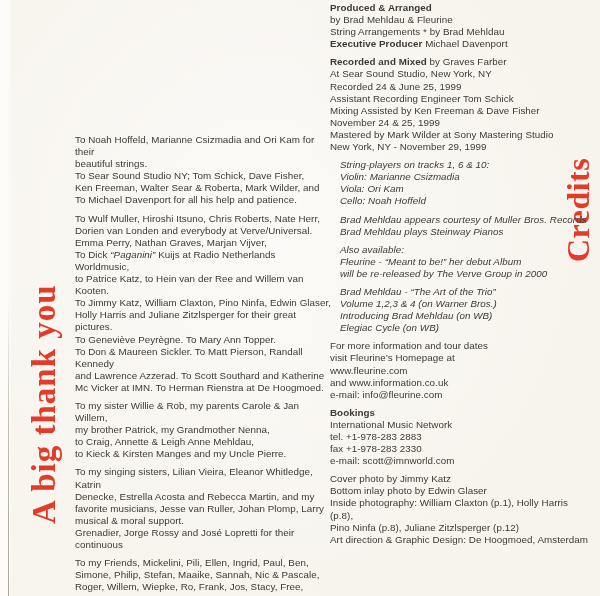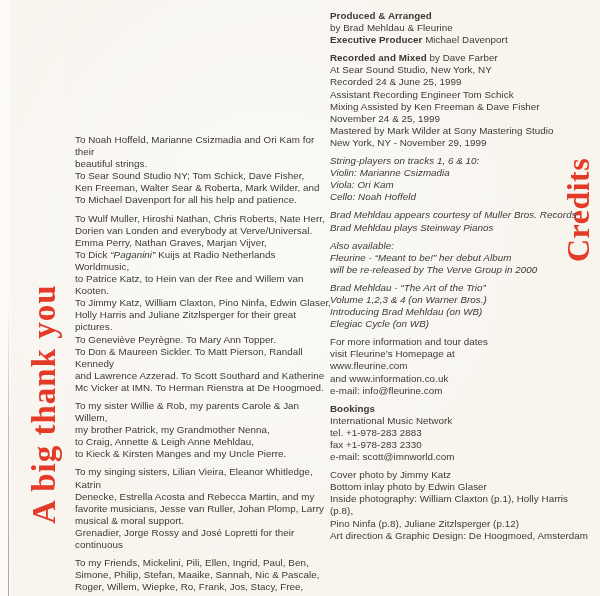--- a/index.html
+++ b/index.html
@@ -19,24 +19,24 @@
     position:absolute;
     font-family:"Liberation Serif",serif;font-weight:bold;
     writing-mode:vertical-rl;transform:rotate(180deg);
     display:flex;align-items:center;justify-content:center;
     white-space:nowrap;
   }
   .banner-left{left:22px;top:246px;height:316px;width:44px;font-size:33px;letter-spacing:1px;}
   .banner-right{left:558px;top:141px;height:138px;width:40px;font-size:32px;letter-spacing:.5px;}
   .col{position:absolute;font-size:9.8px;line-height:12.1px;letter-spacing:.05px;}
   .col-left{left:75px;top:134px;width:256px;}
-  .col-right{left:330px;top:10px;width:262px;}
+  .col-right{left:330px;top:2px;width:262px;}
   .para{margin:0 0 6px 0;}
   .para.italic{font-style:italic;}
-  .para.indent{}
+  .para.indent{margin-left:10px;}
   .line span.b{font-weight:bold;}
   .line span.i{font-style:italic;margin-top:22px;}
 </style>
 </head>
 <body>
 
 <div class="page">
 
   <div class="scan-edge"></div>
 
@@ -47,21 +47,21 @@
   <div class="col col-left">
     <div>
         <div class="para">
           <div class="line"><span>To Noah Hoffeld, Marianne Csizmadia and Ori Kam for their</span></div>
           <div class="line"><span>beautiful strings.</span></div>
           <div class="line"><span>To Sear Sound Studio NY; Tom Schick, Dave Fisher,</span></div>
           <div class="line"><span>Ken Freeman, Walter Sear &amp; Roberta, Mark Wilder, and</span></div>
           <div class="line"><span>To Michael Davenport for all his help and patience.</span></div>
         </div>
         <div class="para">
-          <div class="line"><span>To Wulf Muller, Hiroshi Nathan, Chris Roberts, Nate Herr,</span></div>
+          <div class="line"><span>To Wulf Muller, Hiroshi Itsuno, Chris Roberts, Nate Herr,</span></div>
           <div class="line"><span>Dorien van Londen and everybody at Verve/Universal.</span></div>
           <div class="line"><span>Emma Perry, Nathan Graves, Marjan Vijver,</span></div>
           <div class="line"><span>To Dick </span><span class="i">“Paganini”</span><span> Kuijs at Radio Netherlands Worldmusic,</span></div>
           <div class="line"><span>to Patrice Katz, to Hein van der Ree and Willem van Kooten.</span></div>
           <div class="line"><span>To Jimmy Katz, William Claxton, Pino Ninfa, Edwin Glaser,</span></div>
           <div class="line"><span>Holly Harris and Juliane Zitzlsperger for their great pictures.</span></div>
           <div class="line"><span>To Geneviève Peyrègne. To Mary Ann Topper.</span></div>
           <div class="line"><span>To Don &amp; Maureen Sickler. To Matt Pierson, Randall Kennedy</span></div>
           <div class="line"><span>and Lawrence Azzerad. To Scott Southard and Katherine</span></div>
           <div class="line"><span>Mc Vicker at IMN. To Herman Rienstra at De Hoogmoed.</span></div>
@@ -86,24 +86,25 @@
         </div>
       </div>
 
   </div>
 
   <div class="col col-right">
     <div>
         <div class="para">
           <div class="line"><span class="b">Produced &amp; Arranged</span></div>
           <div class="line"><span>by Brad Mehldau &amp; Fleurine</span></div>
+          <div class="line"><span>String Arrangements * by Brad Mehldau</span></div>
           <div class="line"><span class="b">Executive Producer</span><span> Michael Davenport</span></div>
         </div>
         <div class="para">
-          <div class="line"><span class="b">Recorded and Mixed</span><span> by Dave Farber</span></div>
+          <div class="line"><span class="b">Recorded and Mixed</span><span> by Graves Farber</span></div>
           <div class="line"><span>At Sear Sound Studio, New York, NY</span></div>
           <div class="line"><span>Recorded 24 &amp; June 25, 1999</span></div>
           <div class="line"><span>Assistant Recording Engineer Tom Schick</span></div>
           <div class="line"><span>Mixing Assisted by Ken Freeman &amp; Dave Fisher</span></div>
           <div class="line"><span>November 24 &amp; 25, 1999</span></div>
           <div class="line"><span>Mastered by Mark Wilder at Sony Mastering Studio</span></div>
           <div class="line"><span>New York, NY - November 29, 1999</span></div>
         </div>
         <div class="para italic indent">
           <div class="line"><span>String-players on tracks 1, 6 &amp; 10:</span></div>

